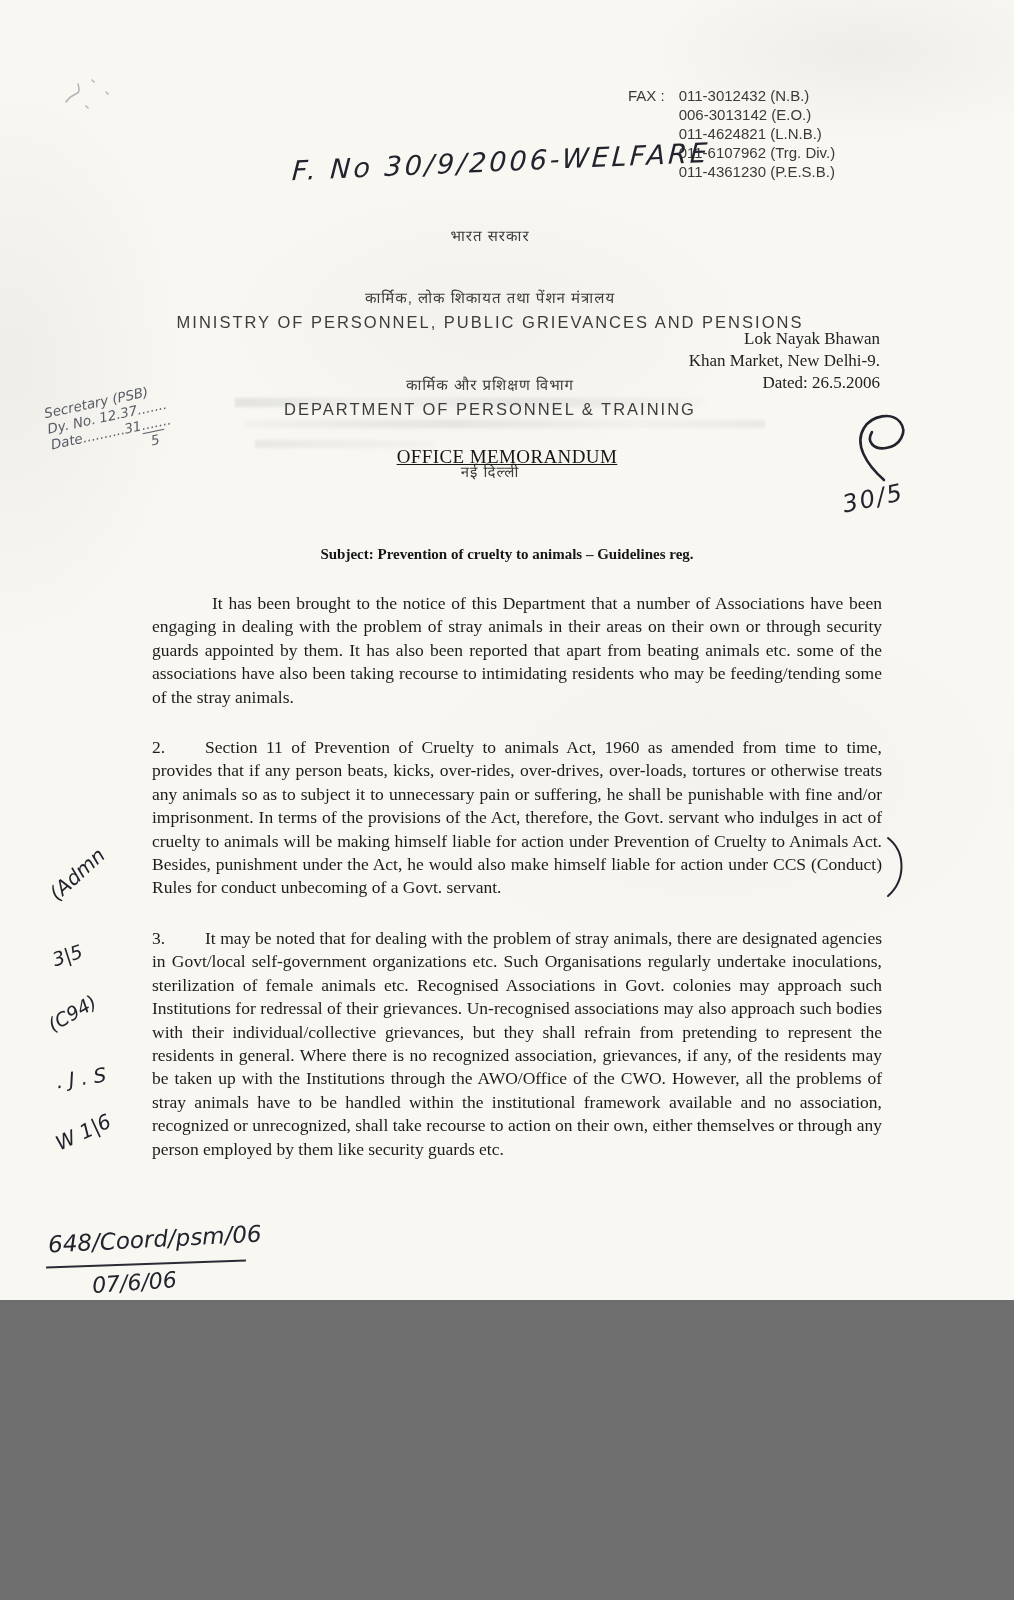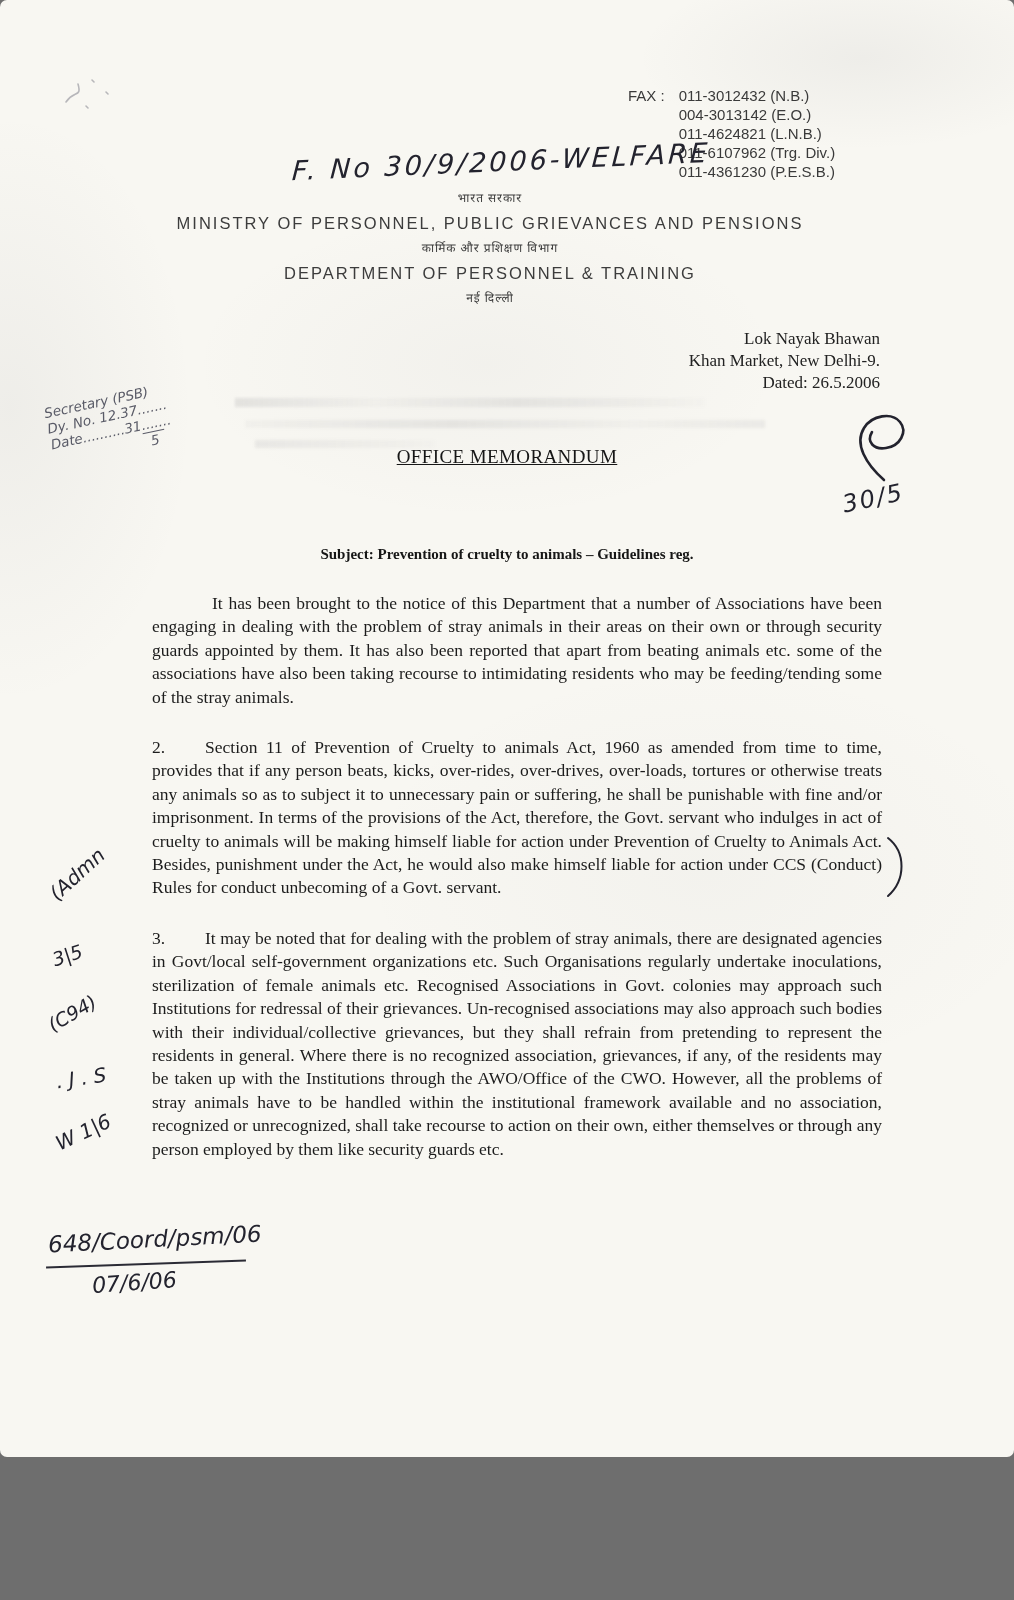--- a/index.html
+++ b/index.html
@@ -2,29 +2,28 @@
 <html><head>
 <meta charset="utf-8">
 <style>
   html,body { margin:0; padding:0; }
   body {
     width:1014px; height:1600px;
     font-family:"Liberation Serif", serif;
     background:#6e6e6e;
   }
   .page {
-    position:relative; width:1014px; height:1457px; overflow:hidden;
+    position:relative; width:1014px; height:1300px; overflow:hidden;
     background:
       radial-gradient(ellipse 320px 130px at 85% 4%, rgba(120,120,125,.08), transparent 70%),
       radial-gradient(ellipse 260px 420px at 1% 28%, rgba(110,110,115,.07), transparent 70%),
       radial-gradient(ellipse 420px 220px at 48% 25%, rgba(130,130,135,.05), transparent 70%),
       radial-gradient(ellipse 500px 300px at 70% 60%, rgba(120,120,125,.04), transparent 70%),
       #f8f7f2;
     color:#1f1f1f;
-    border-radius:7px;
   }
 
   
   .fax-block {
     position:absolute; top:86px; left:628px;
     display:flex; gap:14px;
     font-family:"Liberation Sans", sans-serif;
     font-size:15px; line-height:19px; color:#3a3a3a;
   }
   .fax-numbers div { white-space:nowrap; }
@@ -40,22 +39,22 @@
     transform:rotate(-2.5deg) skewX(-6deg);
     white-space:nowrap;
   }
 
   
   .letterhead {
     position:absolute; top:186px; left:90px; width:800px;
     text-align:center; color:#3c3c3c;
   }
   .lh-hi {
-    font-family:Liberation Serif, serif;
-    font-size:12px; line-height:25px; letter-spacing:1px;
+    font-family:Liberation Sans, sans-serif;
+    font-size:15px; line-height:25px; letter-spacing:1px;margin-top:37px;
   }
   .lh-en {
     font-family:"Liberation Sans", sans-serif;
     font-size:16.5px; line-height:25px; letter-spacing:2px;
   }
 
   
   .address {
     position:absolute; top:328px; left:640px; width:240px;
     text-align:right; font-size:17px; line-height:22px; color:#222;
@@ -139,31 +138,32 @@
   <div class="smudge smudge-b"></div>
   <div class="smudge smudge-c"></div>
   <svg class="corner-squiggle" width="60" height="40" viewBox="0 0 60 40">
     <path d="M4,30 C12,18 20,26 16,12 M30,8 l2,2 M44,20 l2,2 M24,34 l2,2" stroke="#6a6a78" stroke-width="1.6" fill="none" stroke-linecap="round"></path>
   </svg>
 
   <div class="fax-block">
     <span>FAX :</span>
     <div class="fax-numbers">
       <div>011-3012432 (N.B.)</div>
-      <div>004-3013142 (E.O.)</div>
+      <div>006-3013142 (E.O.)</div>
       <div>011-4624821 (L.N.B.)</div>
       <div>011-6107962 (Trg. Div.)</div>
       <div>011-4361230 (P.E.S.B.)</div>
     </div>
   </div>
 
   <div class="file-no handwriting">F. No 30/9/2006-WELFARE</div>
 
   <div class="letterhead">
     <div class="lh-hi">भारत सरकार</div>
+    <div class="lh-hi">कार्मिक, लोक शिकायत तथा पेंशन मंत्रालय</div>
     <div class="lh-en">MINISTRY OF PERSONNEL, PUBLIC GRIEVANCES AND PENSIONS</div>
     <div class="lh-hi">कार्मिक और प्रशिक्षण विभाग</div>
     <div class="lh-en">DEPARTMENT OF PERSONNEL &amp; TRAINING</div>
     <div class="lh-hi">नई दिल्ली</div>
   </div>
 
   <div class="address">
     <div>Lok Nayak Bhawan</div>
     <div>Khan Market, New Delhi-9.</div>
     <div>Dated: 26.5.2006</div>

